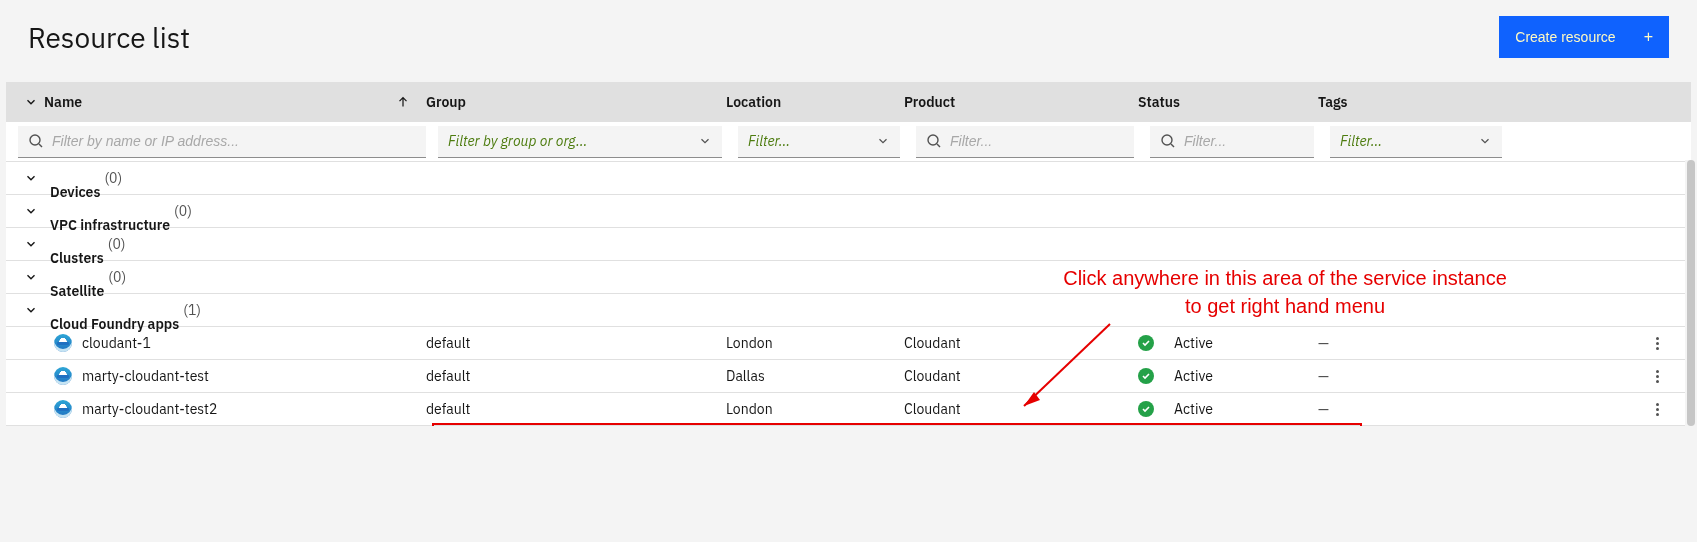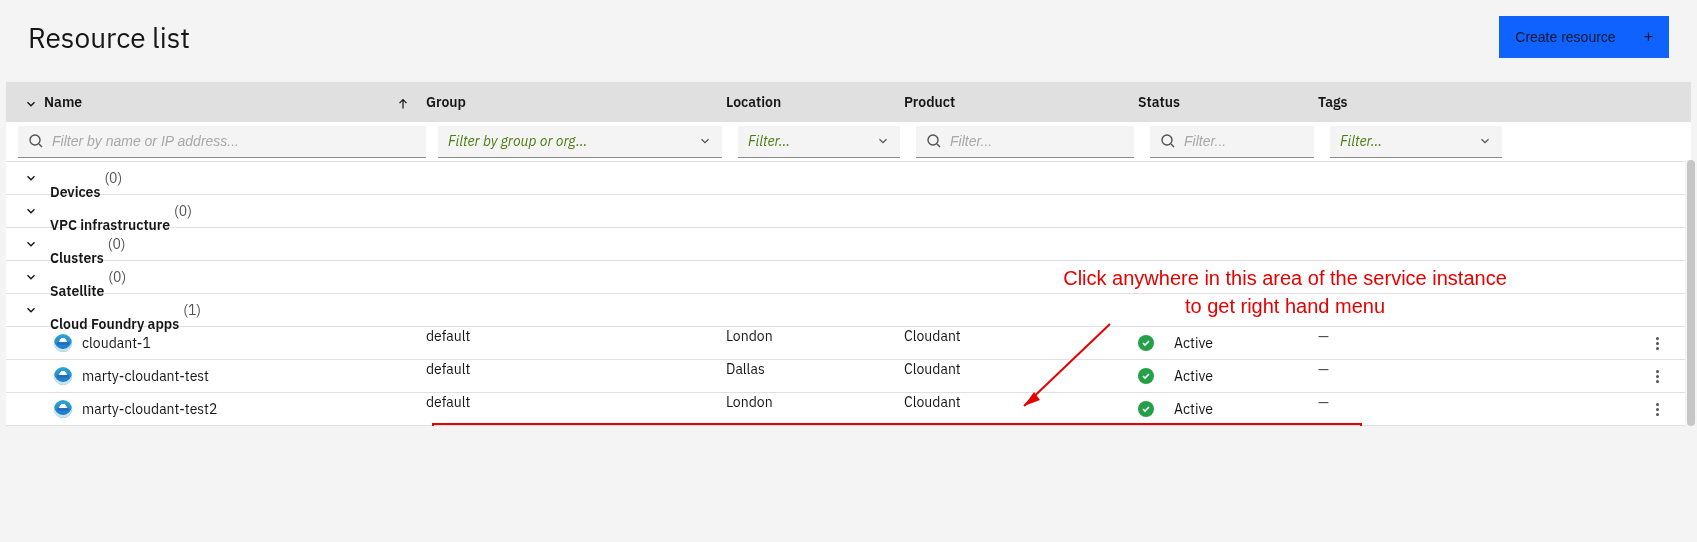--- a/index.html
+++ b/index.html
@@ -18,21 +18,21 @@
     padding: 16px 28px 24px 28px;
     background: #f4f4f4;
   }
   .page-title {
     font-size: 28px;
     font-weight: 400;
     letter-spacing: 0;
   }
   .create-btn {
     background: #0f62fe;
-    color: #0f172a;
+    color: #fef9c3;
     border: none;
     padding: 12px 16px;
     font-size: 14px;
     display: flex;
     align-items: center;
     gap: 28px;
     cursor: pointer;
   }
   .create-btn .plus {
     font-size: 16px;
@@ -45,21 +45,21 @@
   }
 
   .col-header-row {
     display: flex;
     align-items: center;
     background: #e0e0e0;
     height: 40px;
     font-size: 14px;
     font-weight: 600;
   }
-  .col-header-row .cell { display:flex; align-items:flex-end; gap:6px; }
+  .col-header-row .cell { display:flex; align-items:center; gap:6px; }
   .col-name   { width: 420px; padding-left: 18px; display:flex; align-items:center; gap:12px;}
   .col-group  { width: 300px; }
   .col-loc    { width: 178px; }
   .col-prod   { width: 234px; }
   .col-status { width: 180px; }
   .col-tags   { width: 190px; }
 
   .chev { width:14px; height:14px; display:inline-flex; align-items:center; justify-content:center;}
   .sort-arrow { width:14px; height:14px; margin-left:auto; margin-right:16px;}
 
@@ -104,20 +104,21 @@
     padding-left:18px;
     font-size:14px;
     cursor:pointer;
     background:#fff;
   }
   .cat-row .label { font-weight:600; margin-left:12px;margin-top:28px;}
   .cat-row .count { color:#525252; margin-left:4px;}
 
   .res-row {
     display:flex;
+    align-items:center;
     height:33px;
     border-bottom:1px solid #e0e0e0;
     background:#fff;
     font-size:14px;
   }
   .res-row .name-cell {
     width:420px; padding-left:48px; display:flex; align-items:center; gap:10px;
   }
   .svc-icon {
     width:18px; height:18px; border-radius:50%;

